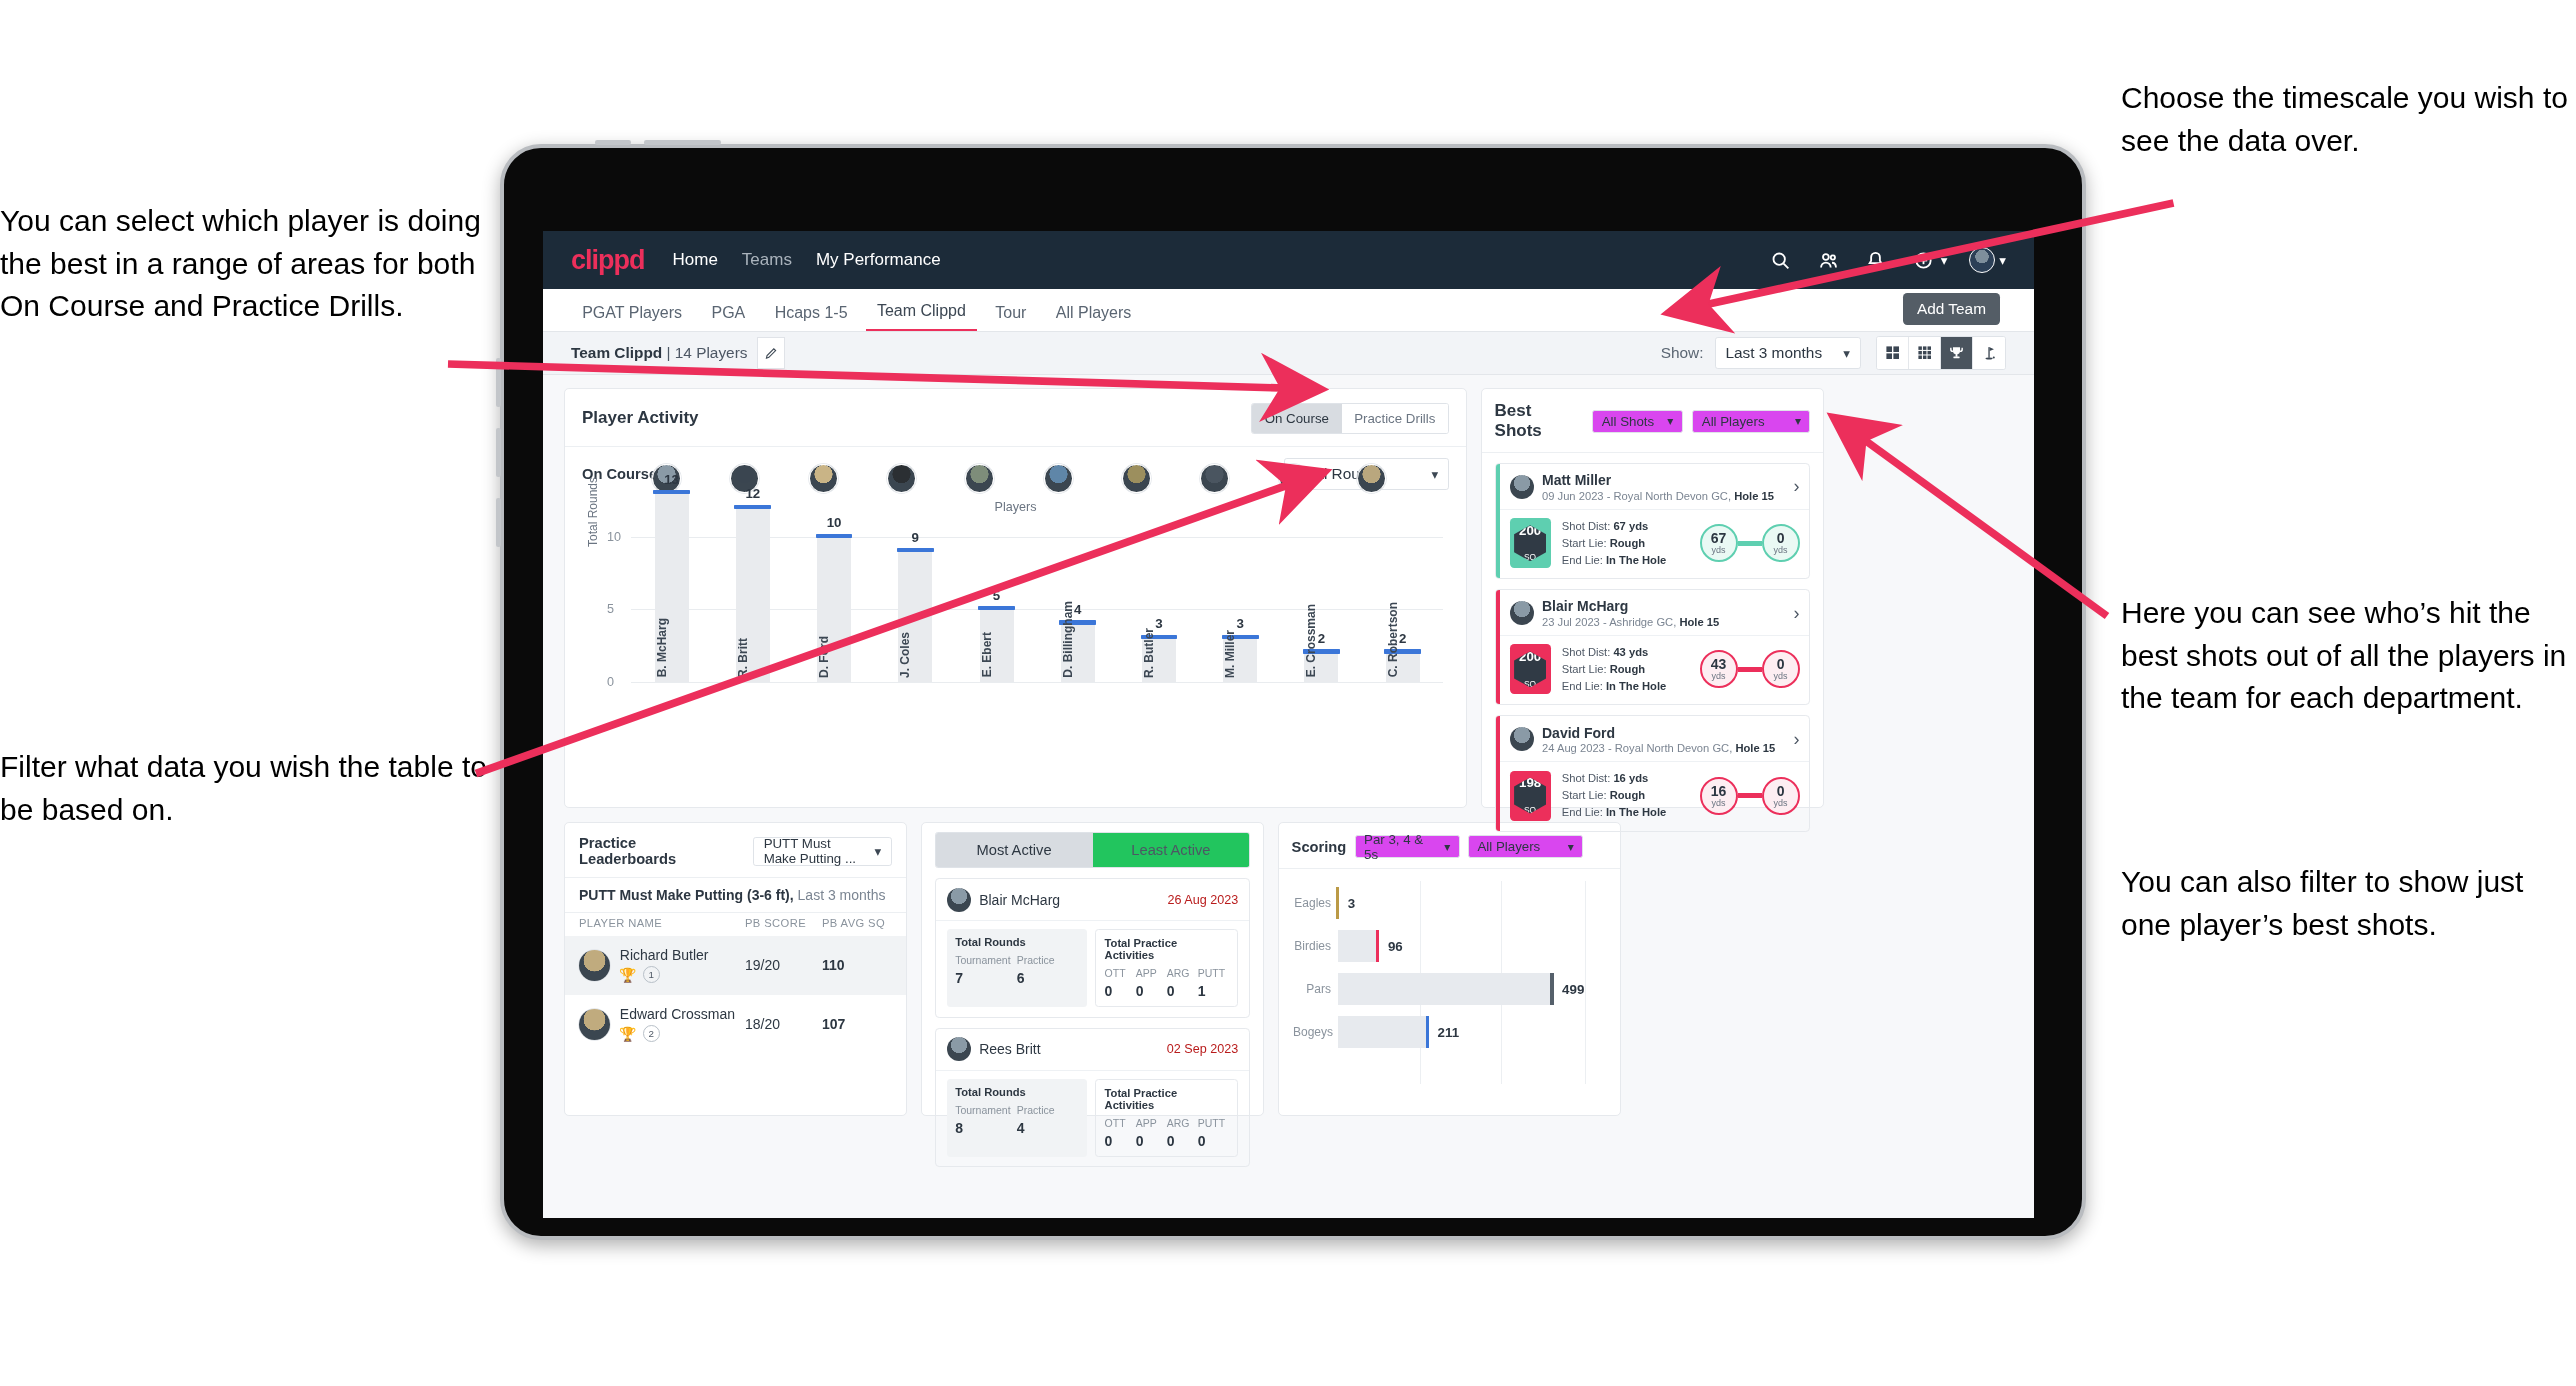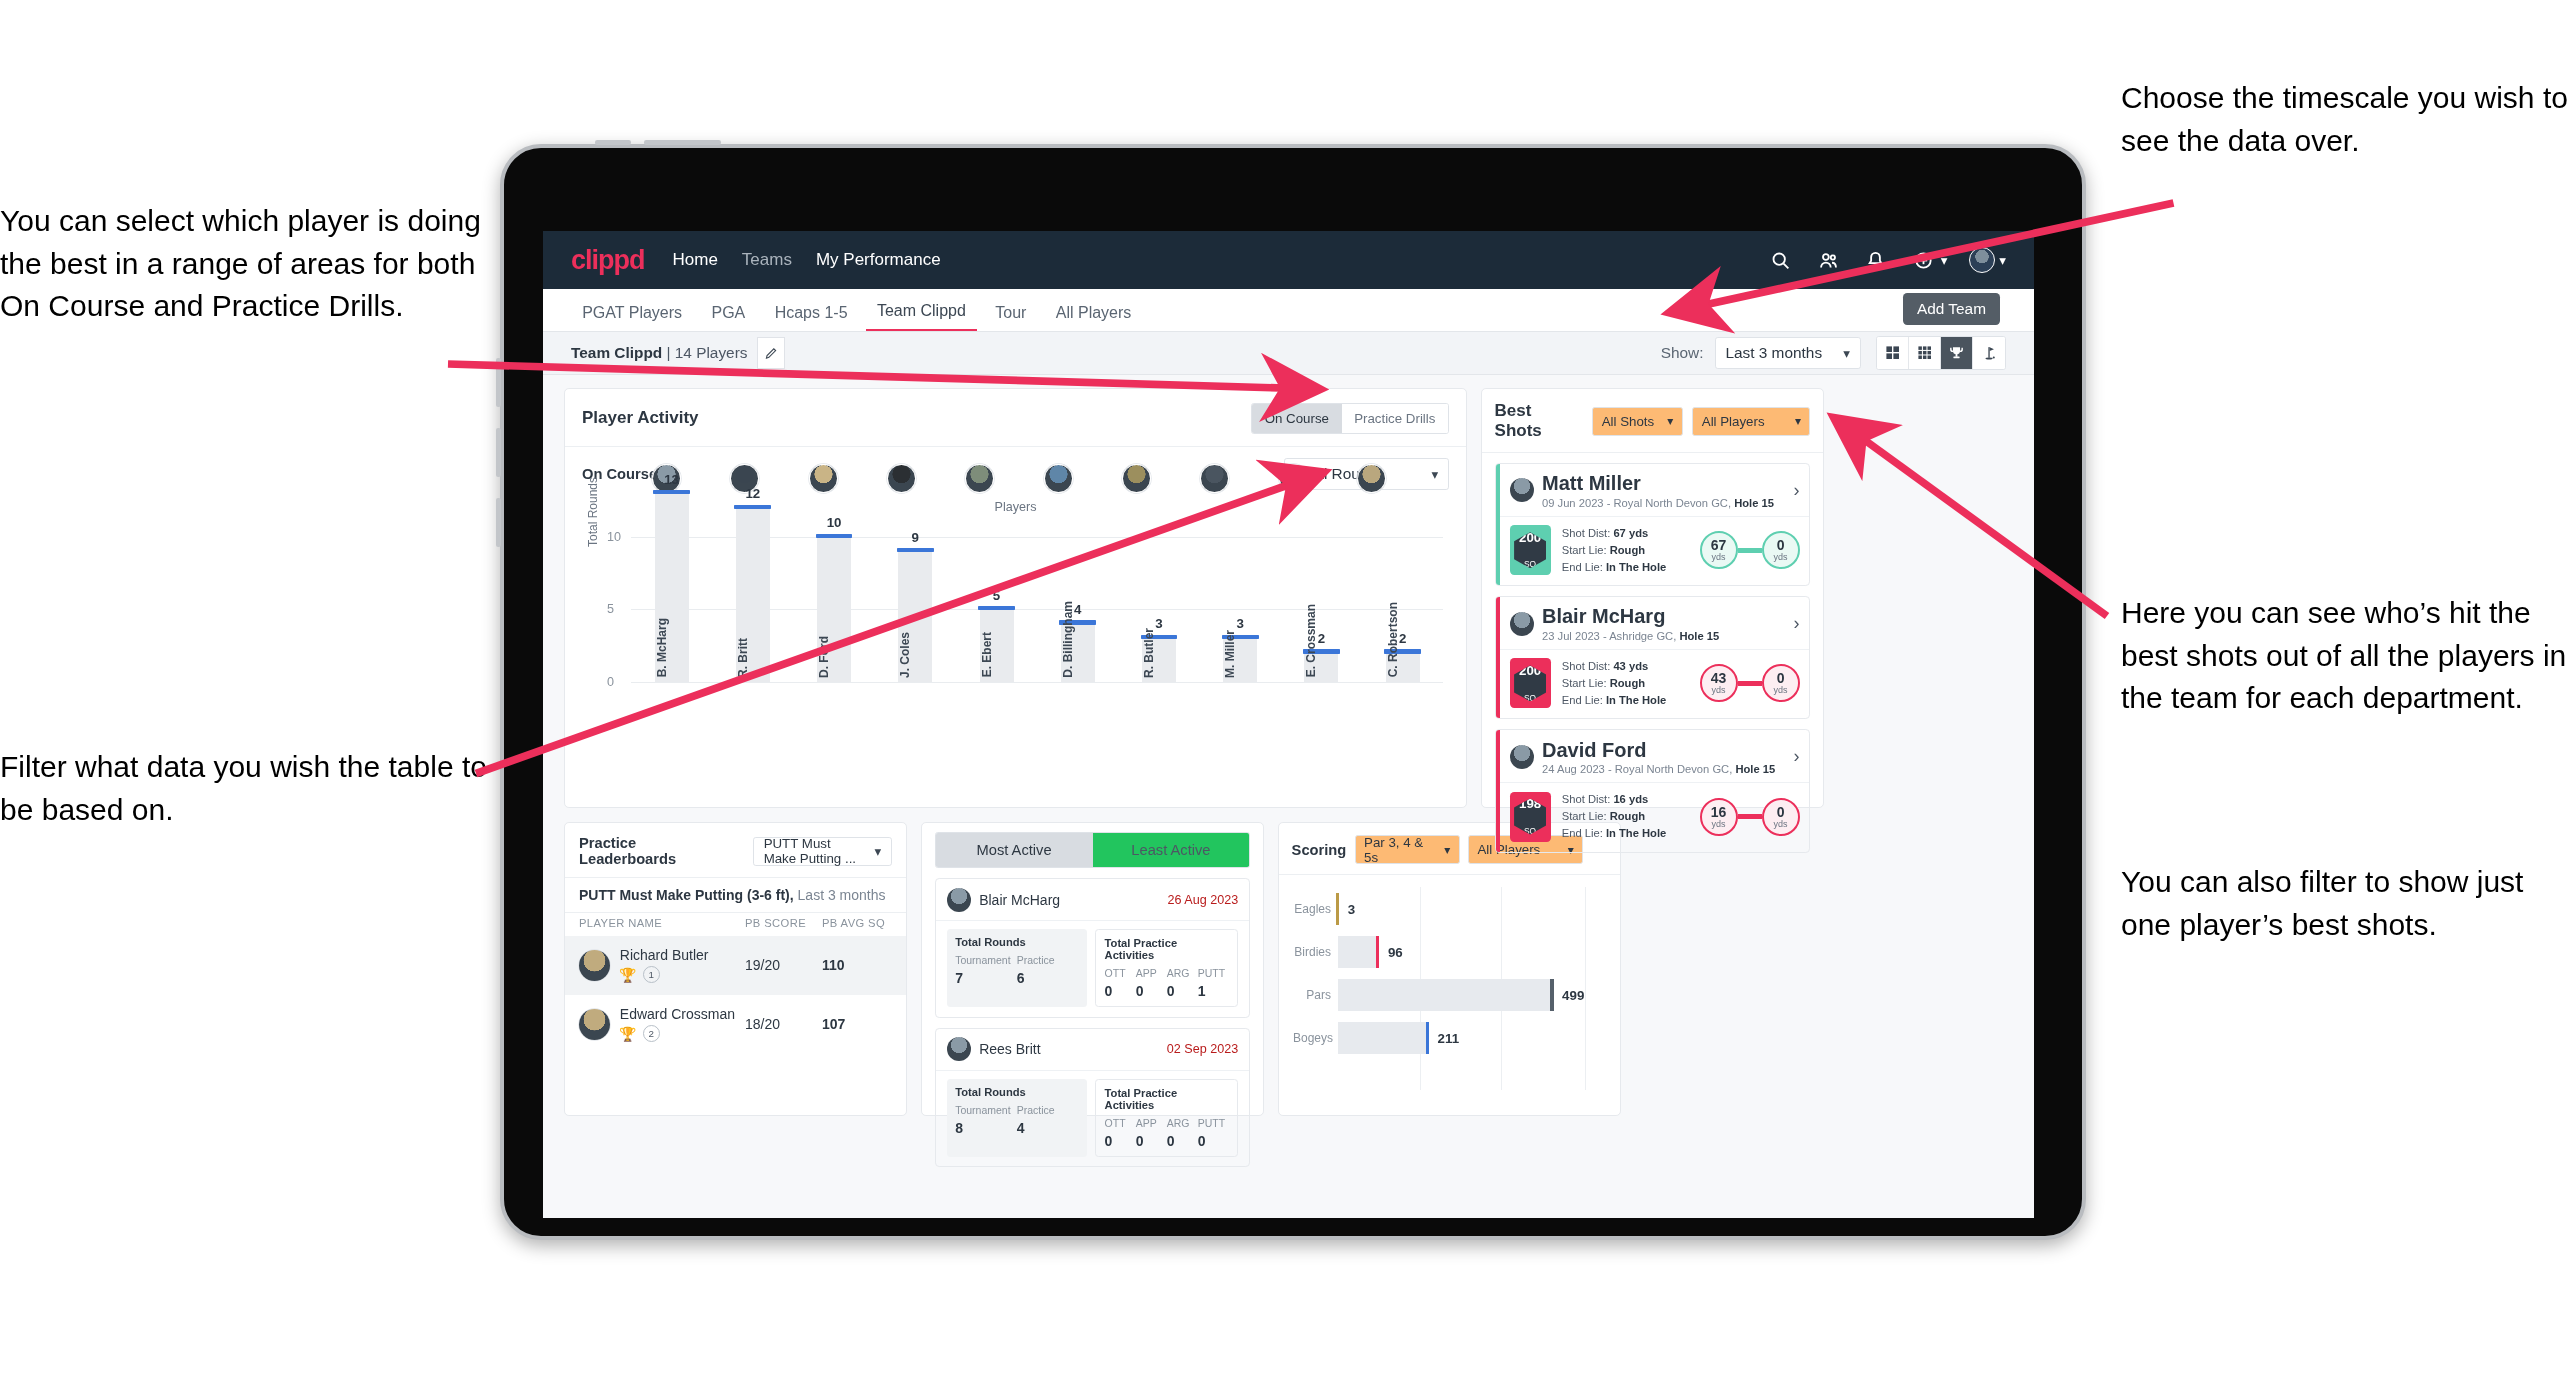--- a/index.html
+++ b/index.html
@@ -152,27 +152,27 @@
     position: absolute; bottom: 4.2px; font-size: 12px; color: #3c4753; font-weight: 700;
     writing-mode: vertical-rl; transform: rotate(180deg); white-space: nowrap;
   }
   #avatarrow { display: flex; justify-content: space-between; padding: 0 63px 0 70px; margin-top: -36px; }
   .pavatar { width: 29px; height: 29px; border-radius: 50%; border: 1.4px solid #fff; box-shadow: 0 0 0 0.7px #dfe3e8; }
   #xlabel { text-align: center; font-size: 12.6px; color: #6b7582; margin-top: 7px; }
 
   
   #bestshots { width: 343px; height: 420px; }
   #bestshots .card-head { gap: 9.8px; padding: 12.6px 12.6px 11.2px 12.6px; }
-  .minisel { background:#fdba74; border: 0.7px solid #dfe3e8; border-radius:2.8px; height:29px; display:flex; align-items:center; padding:0 8.4px; font-size:13.3px; color:#2d3742; }
+  .minisel { background:#d946ef; border: 0.7px solid #dfe3e8; border-radius:2.8px; height:23px; display:flex; align-items:center; padding:0 8.4px; font-size:13.3px; color:#2d3742; }
   .minisel .v { margin-left:auto; padding-left:8.4px; font-size:12px; }
   .shotcard { margin: 9.8px 12.6px 0 12.6px; border: 0.7px solid #e6e9ed; border-radius: 4.2px; position: relative; overflow: hidden; }
   .shotcard .stripe { position: absolute; left: 0; top: 0; bottom: 0; width: 4.2px; }
   .sc-top { display: flex; align-items: center; padding: 8.4px 9.8px 7px 14px; }
   .sc-av { width: 24px; height: 24px; border-radius: 50%; margin-right: 8.4px; flex: none; }
-  .sc-name { font-size: 20px; font-weight: 700; color: #2d3742; }
+  .sc-name { font-size: 14px; font-weight: 700; color: #2d3742; }
   .sc-meta { font-size: 11.2px; color: #7b8592; margin-top: 1.4px; }
   .sc-meta b { color: #2d3742; }
   .chev { margin-left: auto; color: #4d5764; font-size: 18px; }
   .sc-body { display: flex; align-items: center; padding: 8.4px 9.8px 9.8px 14px; border-top: 0.7px solid #eef1f4; }
   .sqbadge { width: 41px; height: 50px; border-radius: 4.2px; display:flex; align-items:center; justify-content:center; flex:none; }
   .hexa { width: 32px; height: 36px; background: #303a45; clip-path: polygon(50% 0,100% 25%,100% 75%,50% 100%,0 75%,0 25%); display:flex; flex-direction:column; align-items:center; justify-content:center; color:#fff; }
   .hexa .n { font-size: 13.3px; font-weight: 700; line-height: 1; }
   .hexa .u { font-size: 8.4px; margin-top: 15px; }
   .sc-lines { margin-left: 11.2px; font-size: 11.2px; color: #4d5764; line-height: 1.5; }
   .sc-lines b { color: #2d3742; }

